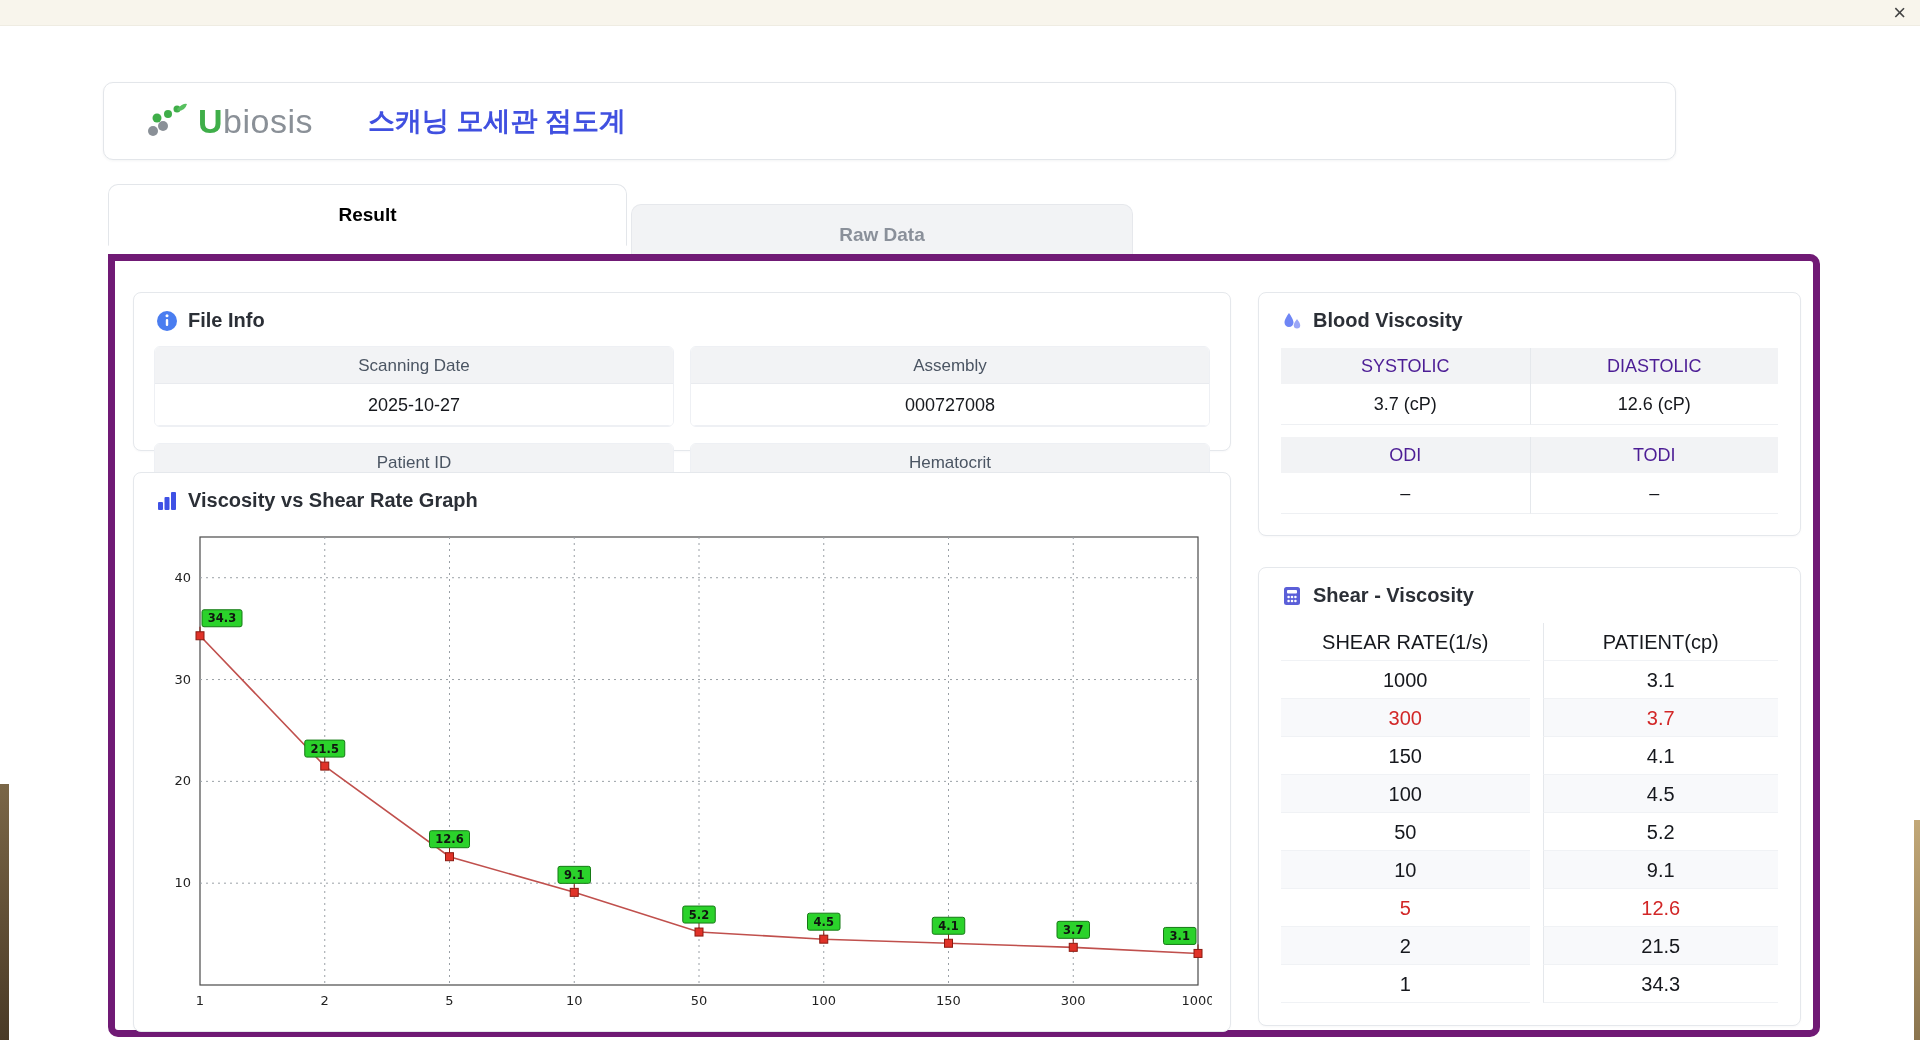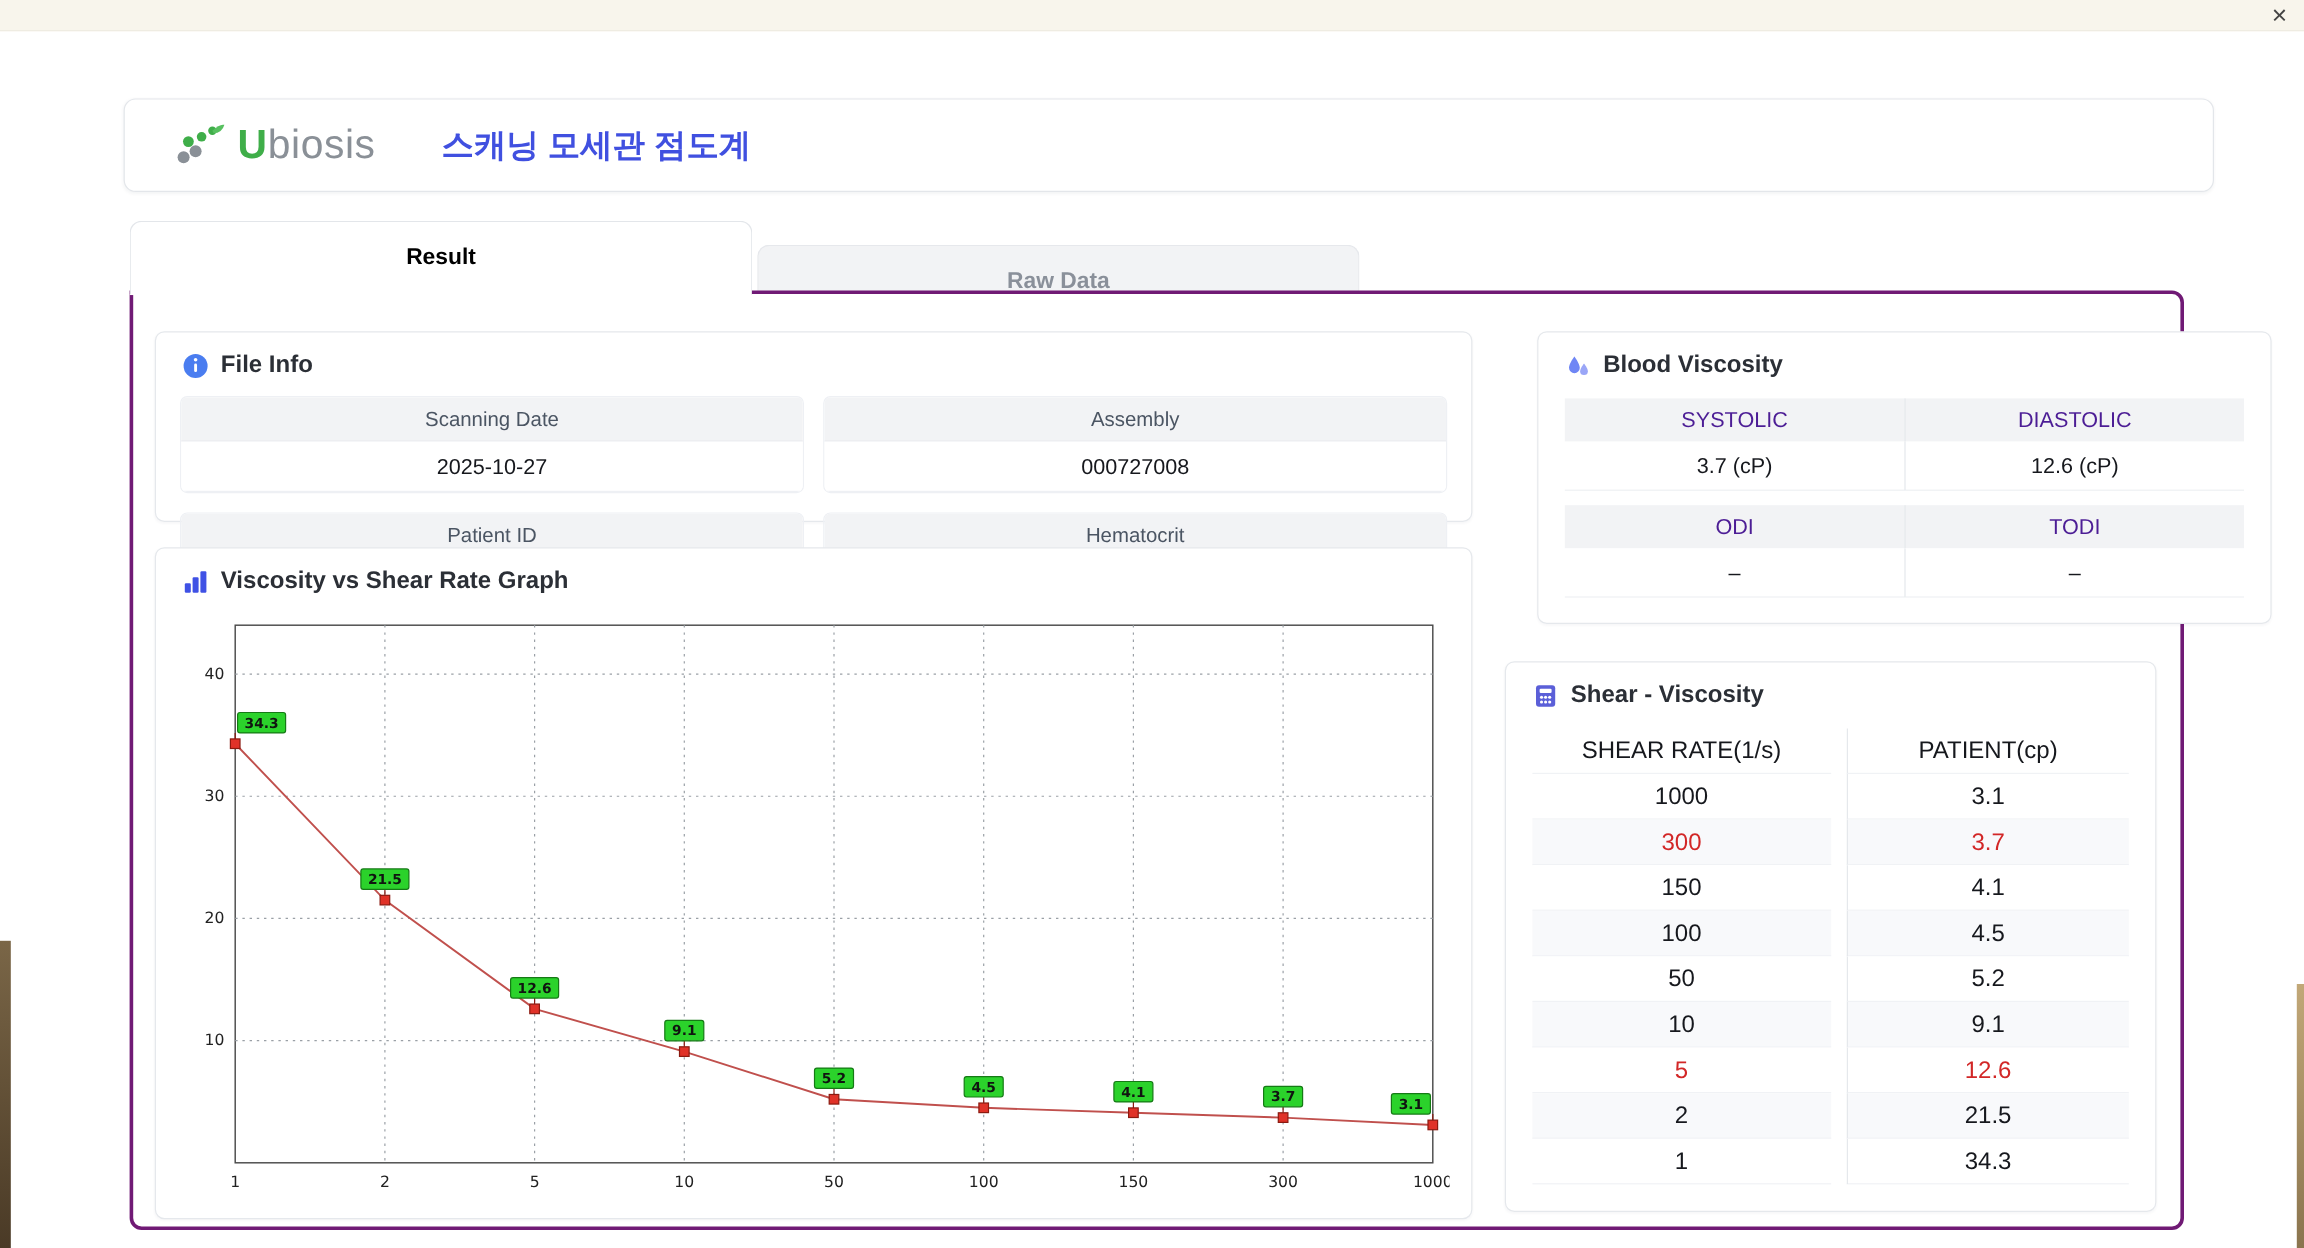--- a/index.html
+++ b/index.html
@@ -10,41 +10,41 @@
   .top-strip { position: absolute; left: 0; top: 0; width: 1920px; height: 26px;
     background: #f8f5ec; border-bottom: 1px solid #efece2; z-index: 50; }
   .close { position: absolute; right: 14px; top: 0px; font-size: 22px; line-height: 26px;
     color: #444; cursor: pointer; }
   .edge-left { position: absolute; left: 0; top: 784px; width: 9px; height: 256px;
     background: linear-gradient(#7a6647, #4a3a26); z-index: 40; }
   .edge-right { position: absolute; right: 0; top: 820px; width: 6px; height: 220px;
     background: linear-gradient(#c2a878, #8a744e); z-index: 40; }
 
   
-  .header-card { position: absolute; left: 103px; top: 82px; width: 1742px; height: 78px;
+  .header-card { position: absolute; left: 103px; top: 82px; width: 1573px; height: 78px;
     background: #fff; border: 1px solid #e3e6ea; border-radius: 10px;
     box-shadow: 0 1px 3px rgba(20,30,60,.05); display: flex; align-items: center; padding: 0 40px; }
   .logo { display: flex; align-items: center; gap: 8px; }
   .logo-text { font-size: 34px; font-weight: 600; letter-spacing: .5px; }
   .logo-u { color: #3fae49; }
   .logo-rest { color: #8a9097; font-weight: 500; }
   .app-title { margin-left: 55px; font-size: 27px; font-weight: bold; color: #4050e0; }
 
   
   .tab { position: absolute; display: flex; align-items: center; justify-content: center;
     font-size: 19px; border-radius: 10px 10px 0 0; cursor: pointer; }
   .tab-result { left: 108px; top: 184px; width: 519px; height: 62px; background: #fff;
     border: 1px solid #e3e6ea; border-bottom: 1px solid #ffffff; z-index: 3;
     font-weight: bold; color: #000000; }
   .tab-raw { left: 631px; top: 204px; width: 502px; height: 60px; background: #f2f3f5;
     border: 1px solid #e6e8ec; border-bottom: none; z-index: 1; color: #8a909a; font-weight: 600; }
 
   
-  .panel { position: absolute; left: 108px; top: 242px; width: 1712px; height: 783px;
-    background: #fff; border: 3px solid #701a75; border-radius: 0 10px 10px 10px; z-index: 2; }
+  .panel { position: absolute; left: 108px; top: 254px; width: 1712px; height: 783px;
+    background: #fff; border: 7px solid #701a75; border-radius: 0 10px 10px 10px; z-index: 2; }
 
   .card { position: absolute; background: #fff; border: 1px solid #e5e8ec; border-radius: 8px;
     box-shadow: 0 1px 2px rgba(20,30,60,.03); }
   .card-title { display: flex; align-items: center; gap: 10px; padding: 16px 22px 10px 22px;
     font-size: 20px; font-weight: bold; color: #2b2f36; }
   .card-title svg { flex: 0 0 auto; }
 
   
   .file-info { left: 18px; top: 31px; width: 1098px; height: 159px; }
   .fields { display: grid; grid-template-columns: repeat(2, 1fr); gap: 16px; margin: 4px 20px 0 20px; }
@@ -53,21 +53,21 @@
     height: 37px; line-height: 37px; border-bottom: 1px solid #e9ebef; }
   .field-value { color: #16181d; font-size: 18px; text-align: center; height: 42px; line-height: 42px;
     border-bottom: 1px solid #eef0f4; background: #fff; }
 
   
   .graph-card { left: 18px; top: 211px; width: 1098px; height: 560px; }
   #chart-svg { position: absolute; left: 18px; top: 52px; }
   #chart-svg text { font-family: "DejaVu Sans", sans-serif; }
 
   
-  .blood-card { left: 1143px; top: 31px; width: 612px; height: 244px; margin-left: 27px; }
+  .blood-card { left: 1143px; top: 31px; width: 543px; height: 244px; }
   .bv-table { margin: 6px 22px 0 22px; }
   .bv-row { display: grid; grid-template-columns: 1fr 1fr; text-align: center; }
   .bv-row > div:last-child { border-left: 1px solid #e5e8ec; }
   .bv-head > div { background: #f2f3f5; color: #4c1d95; font-size: 18px; height: 36px; line-height: 36px; }
   .bv-val > div { color: #16181d; font-size: 18px; height: 41px; line-height: 41px;
     border-bottom: 1px solid #eef0f3; background: #fff; }
   .bv-gap { height: 12px; }
 
   
   .shear-card { left: 1143px; top: 306px; width: 543px; height: 459px; }

